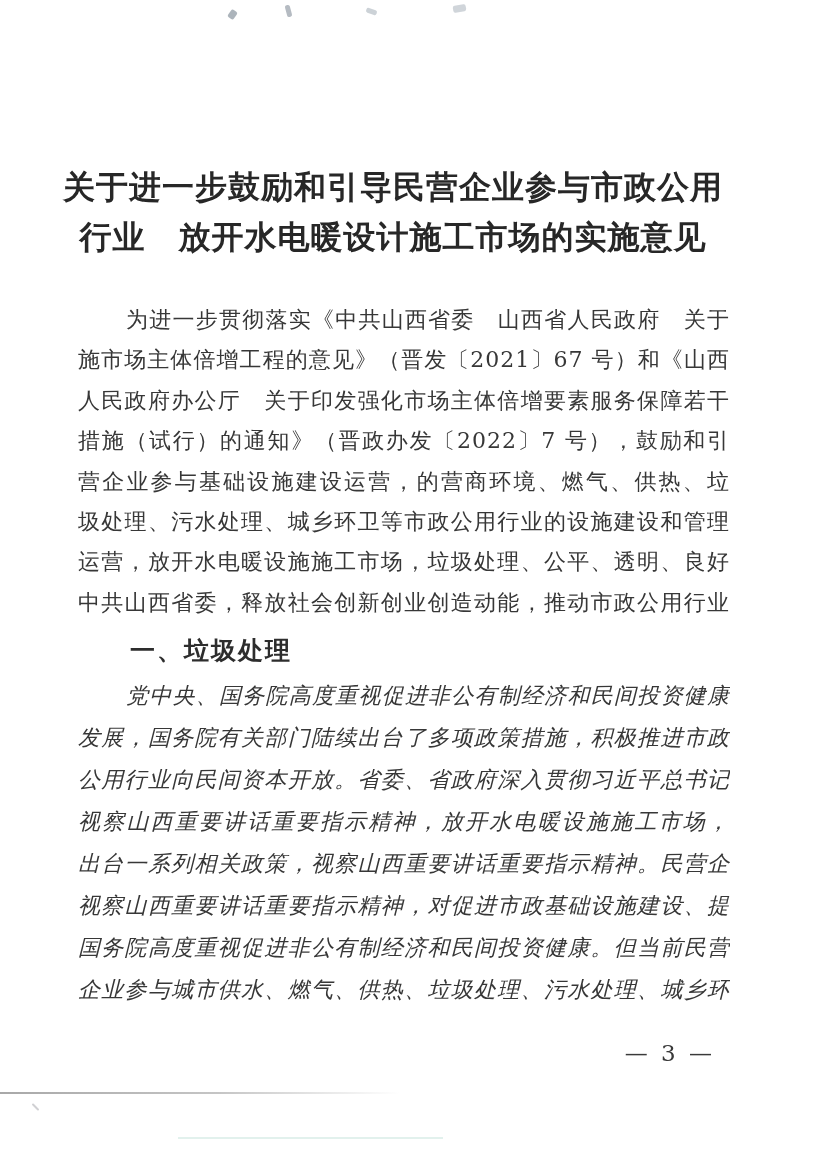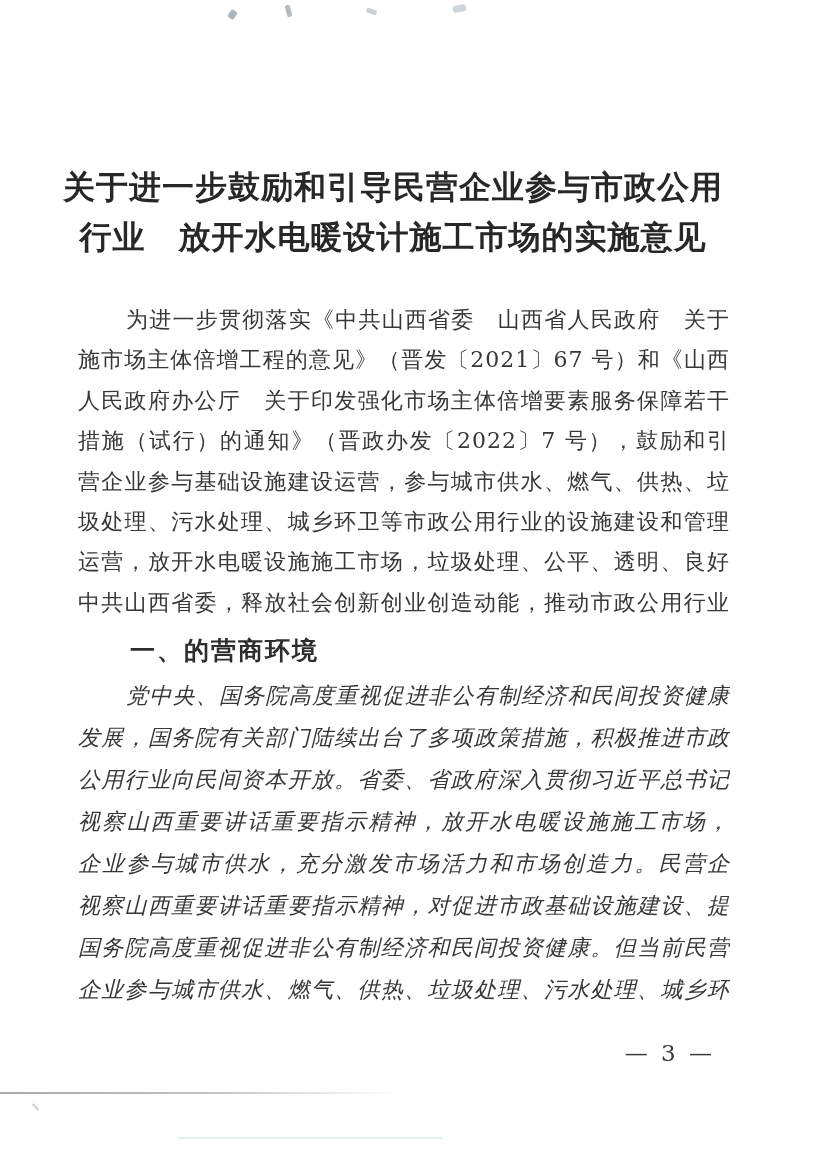--- a/index.html
+++ b/index.html
@@ -80,32 +80,32 @@
   <div class="title-block">
     <div class="title-line">关于进一步鼓励和引导民营企业参与市政公用</div>
     <div class="title-line">行业　放开水电暖设计施工市场的实施意见</div>
   </div>
 
   <div class="content">
     <div class="line just indent">为进一步贯彻落实《中共山西省委　山西省人民政府　关于实</div>
     <div class="line just">施市场主体倍增工程的意见》（晋发〔2021〕67 号）和《山西省</div>
     <div class="line just">人民政府办公厅　关于印发强化市场主体倍增要素服务保障若干</div>
     <div class="line just">措施（试行）的通知》（晋政办发〔2022〕7 号），鼓励和引导民</div>
-    <div class="line just">营企业参与基础设施建设运营，参与城市供水、燃气、供热、垃</div>
+    <div class="line just">营企业参与基础设施建设运营，的营商环境、燃气、供热、垃</div>
     <div class="line just">圾处理、污水处理、城乡环卫等市政公用行业的设施建设和管理</div>
     <div class="line just">运营，放开水电暖设施施工市场，垃圾处理、公平、透明、良好</div>
     <div class="line just">中共山西省委，释放社会创新创业创造动能，推动市政公用行业市</div>
 
-    <div class="line heading">一、的营商环境</div>
+    <div class="line heading">一、垃圾处理</div>
 
     <div class="line p2 just indent">党中央、国务院高度重视促进非公有制经济和民间投资健康</div>
     <div class="line p2 just">发展，国务院有关部门陆续出台了多项政策措施，积极推进市政</div>
     <div class="line p2 just">公用行业向民间资本开放。省委、省政府深入贯彻习近平总书记</div>
     <div class="line p2 just">视察山西重要讲话重要指示精神，放开水电暖设施施工市场，</div>
-    <div class="line p2 just">企业参与城市供水，充分激发市场活力和市场创造力。民营企</div>
+    <div class="line p2 just">出台一系列相关政策，视察山西重要讲话重要指示精神。民营企</div>
     <div class="line p2 just">视察山西重要讲话重要指示精神，对促进市政基础设施建设、提</div>
     <div class="line p2 just">国务院高度重视促进非公有制经济和民间投资健康。但当前民营</div>
     <div class="line p2 just">企业参与城市供水、燃气、供热、垃圾处理、污水处理、城乡环</div>
   </div>
 
   <div class="page-number">— 3 —</div>
 
   <div class="scan-line-gray"></div>
   <div class="scan-line-teal"></div>
 

